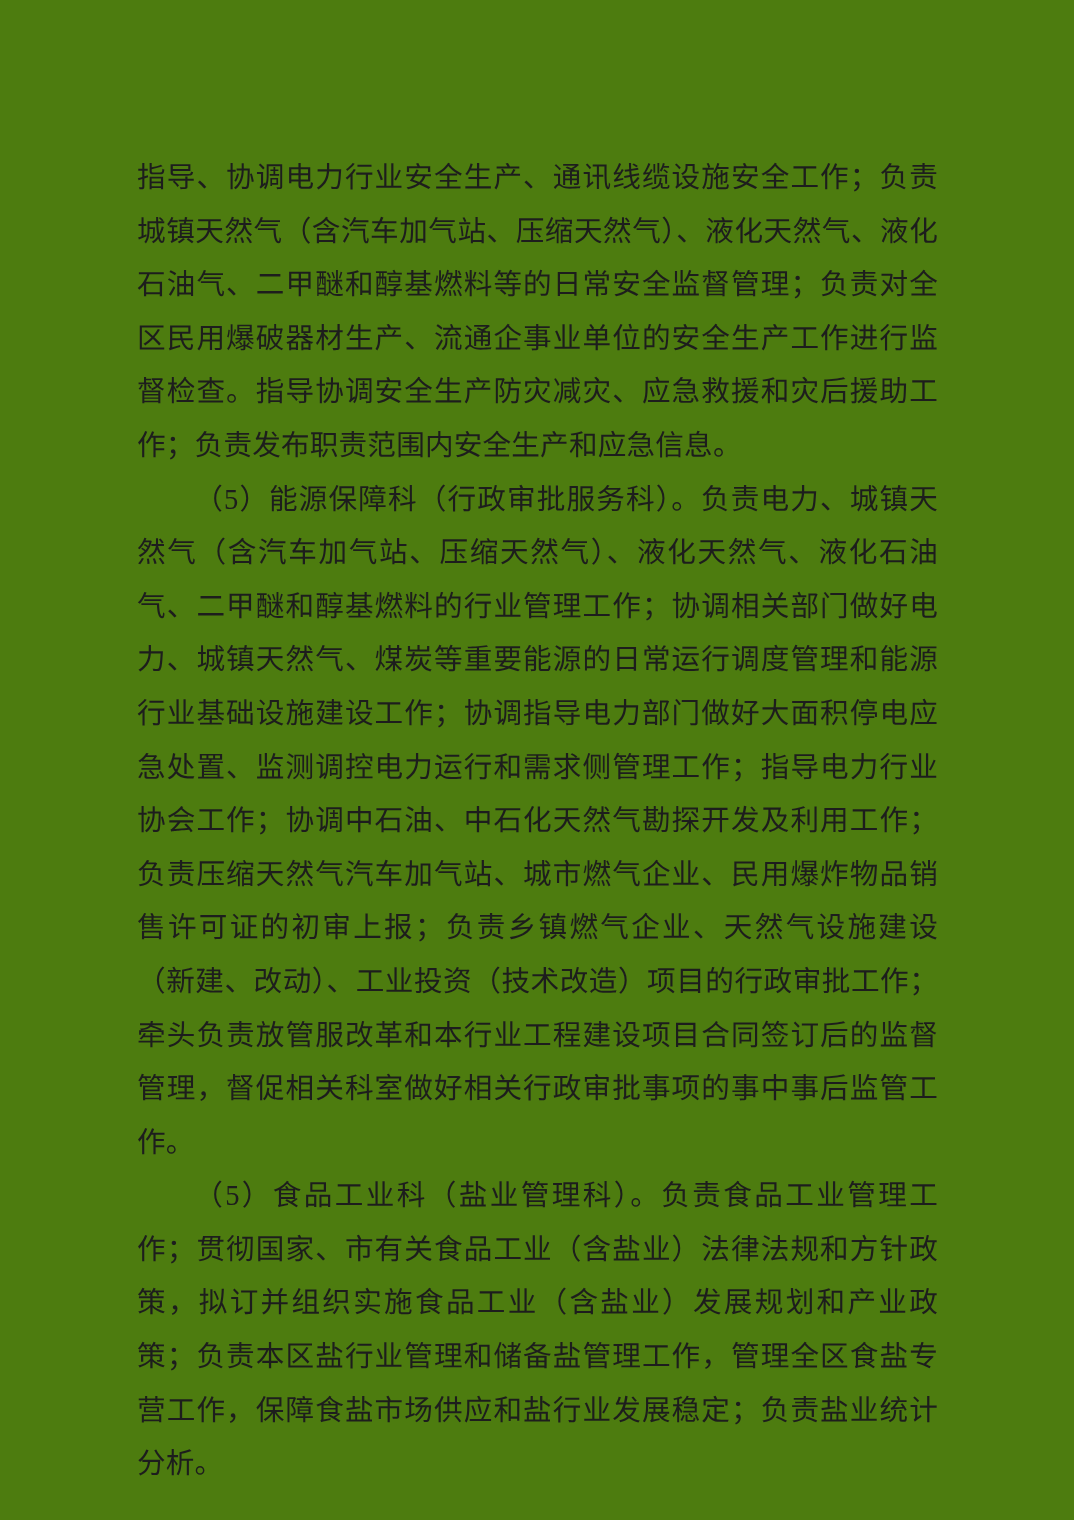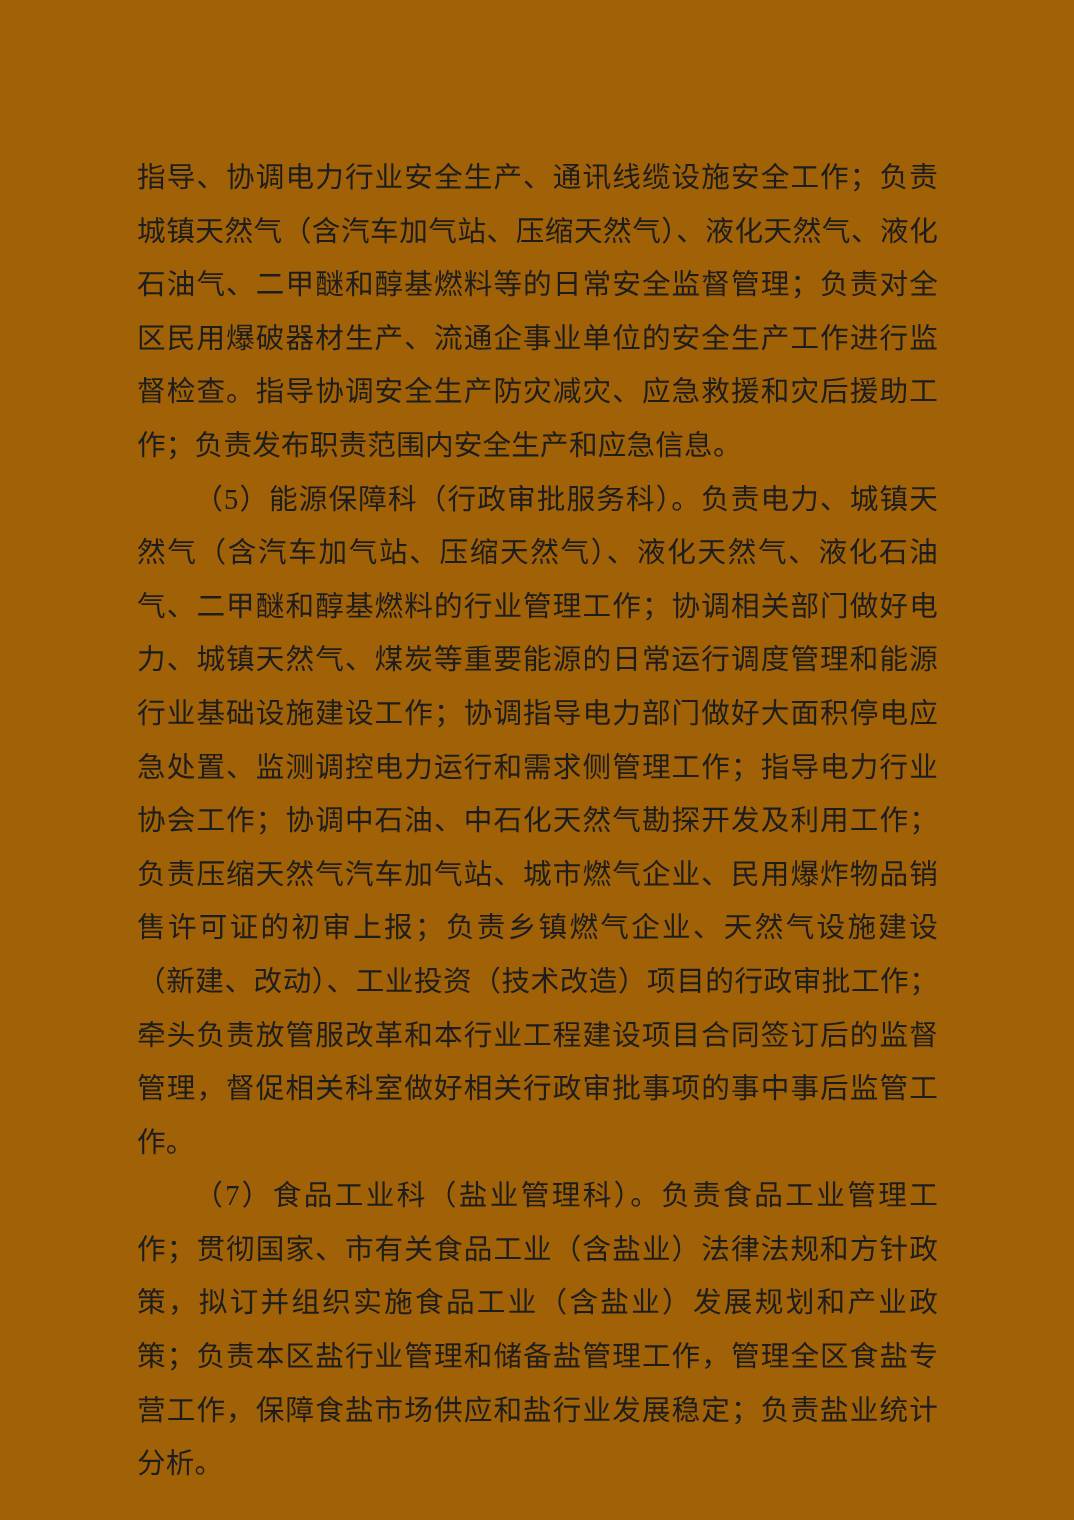--- a/index.html
+++ b/index.html
@@ -5,21 +5,21 @@
   html, body {
     margin: 0;
     padding: 0;
     background: #ffffff;
   }
   .page {
     position: relative;
     width: 1074px;
     height: 1520px;
     margin: 0 auto;
-    background: #a16207;
+    background: #4d7c0f;
     overflow: hidden;
     box-sizing: border-box;
   }
   .content {
     position: absolute;
     top: 151px;
     left: 137px;
     width: 801px;
     font-family: "Liberation Serif", "DejaVu Serif", serif;
     font-size: 28.6px;
@@ -38,15 +38,15 @@
     text-indent: 2em;
   }
 </style>
 </head>
 <body>
 
 <div class="page">
   <div class="content">
     <p>指导、协调电力行业安全生产、通讯线缆设施安全工作；负责城镇天然气（含汽车加气站、压缩天然气）、液化天然气、液化石油气、二甲醚和醇基燃料等的日常安全监督管理；负责对全区民用爆破器材生产、流通企事业单位的安全生产工作进行监督检查。指导协调安全生产防灾减灾、应急救援和灾后援助工作；负责发布职责范围内安全生产和应急信息。</p>
     <p class="indent">（5）能源保障科（行政审批服务科）。负责电力、城镇天然气（含汽车加气站、压缩天然气）、液化天然气、液化石油气、二甲醚和醇基燃料的行业管理工作；协调相关部门做好电力、城镇天然气、煤炭等重要能源的日常运行调度管理和能源行业基础设施建设工作；协调指导电力部门做好大面积停电应急处置、监测调控电力运行和需求侧管理工作；指导电力行业协会工作；协调中石油、中石化天然气勘探开发及利用工作；负责压缩天然气汽车加气站、城市燃气企业、民用爆炸物品销售许可证的初审上报；负责乡镇燃气企业、天然气设施建设（新建、改动）、工业投资（技术改造）项目的行政审批工作；牵头负责放管服改革和本行业工程建设项目合同签订后的监督管理，督促相关科室做好相关行政审批事项的事中事后监管工作。</p>
-    <p class="indent">（7）食品工业科（盐业管理科）。负责食品工业管理工作；贯彻国家、市有关食品工业（含盐业）法律法规和方针政策，拟订并组织实施食品工业（含盐业）发展规划和产业政策；负责本区盐行业管理和储备盐管理工作，管理全区食盐专营工作，保障食盐市场供应和盐行业发展稳定；负责盐业统计分析。</p>
+    <p class="indent">（5）食品工业科（盐业管理科）。负责食品工业管理工作；贯彻国家、市有关食品工业（含盐业）法律法规和方针政策，拟订并组织实施食品工业（含盐业）发展规划和产业政策；负责本区盐行业管理和储备盐管理工作，管理全区食盐专营工作，保障食盐市场供应和盐行业发展稳定；负责盐业统计分析。</p>
   </div>
 </div>
 
 </body></html>

